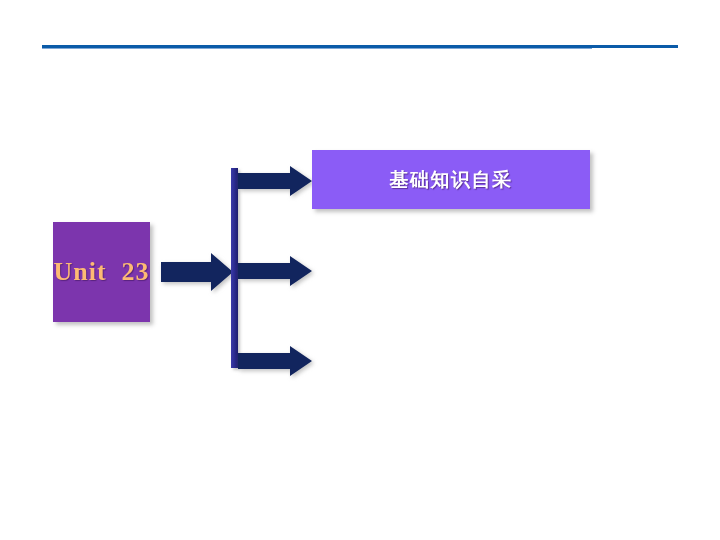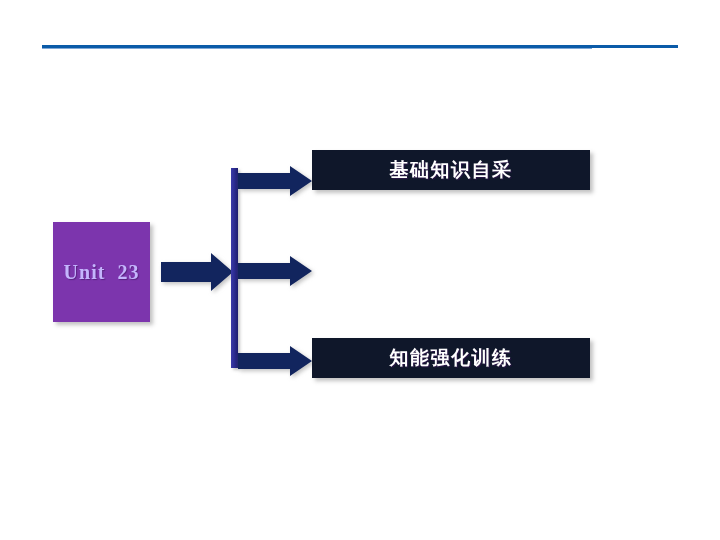--- a/index.html
+++ b/index.html
@@ -44,36 +44,36 @@
     top: 222px;
     width: 97px;
     height: 100px;
     background: #7C35AD;
     box-shadow: 3px 3px 4px rgba(120,120,120,0.45);
     display: flex;
     align-items: center;
     justify-content: center;
   }
   .node-source-label {
-    color: #c4b5fd;
+    color: #fdba74;
     font-family: "Liberation Serif", serif;
     font-weight: bold;
-    font-size: 20px;
+    font-size: 26px;
     letter-spacing: 1px;
     text-shadow: 1px 1px 1px rgba(60,20,90,0.55);
     white-space: pre;
   }
 
   
   .node-target {
     position: absolute;
     left: 312px;
     width: 278px;
-    height: 40px;
-    background: #0f172a;
+    height: 59px;
+    background: #8b5cf6;
     box-shadow: 3px 3px 4px rgba(120,120,120,0.45);
     display: flex;
     align-items: center;
     justify-content: center;
   }
   .node-target-label {
     color: #ffffff;
     font-family: "Liberation Sans", sans-serif;
     font-weight: bold;
     font-size: 19px;
@@ -139,17 +139,14 @@
   </div>
   <div class="arrow" id="arrow-3">
     <svg width="74" height="30" viewBox="0 0 74 30">
       <polygon points="0,7 52,7 52,0 74,15 52,30 52,23 0,23" fill="#12255E"></polygon>
     </svg>
   </div>
 
   <div class="node-target" id="node-1">
     <span class="node-target-label">基础知识自采</span>
   </div>
-  <div class="node-target" id="node-3">
-    <span class="node-target-label">知能强化训练</span>
-  </div>
 
 </div>
 
 </body></html>

